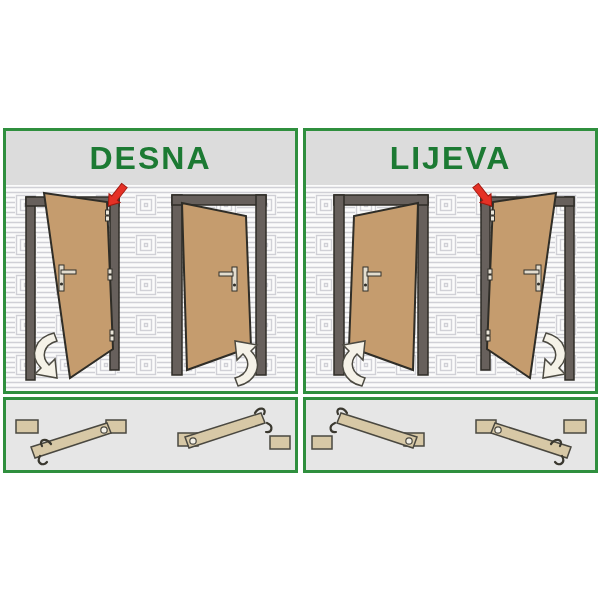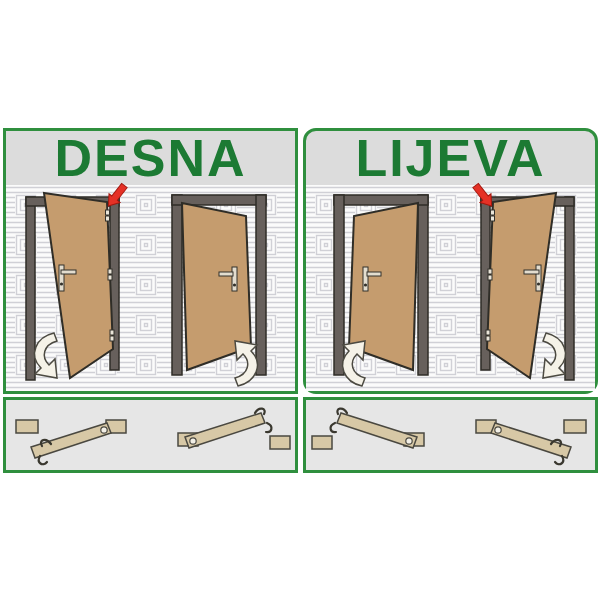--- a/index.html
+++ b/index.html
@@ -5,24 +5,24 @@
   html,body{margin:0;padding:0;}
   body{
     width:600px;height:600px;position:relative;background:#ffffff;
     font-family:"Liberation Sans", sans-serif;overflow:hidden;
   }
   .panel-main{
     position:absolute;top:128px;width:289px;height:260px;
     border:3px solid #2f8f3e;background:#dcdcdc;
   }
   #desna-main{left:3px;}
-  #lijeva-main{left:303px;border-radius:13px;}
+  #lijeva-main{left:303px;}
   .panel-title{
     height:54px;display:flex;align-items:center;justify-content:center;
-    font-size:52px;font-weight:bold;letter-spacing:2px;color:#1c7a33;
+    font-size:32px;font-weight:bold;letter-spacing:2px;color:#1c7a33;
     user-select:none;
   }
   .door-area{position:relative;width:289px;height:206px;}
   .door-area svg{display:block;overflow:visible;}
   .panel-bottom{
     position:absolute;top:397px;width:289px;height:70px;
     border:3px solid #2f8f3e;background:#e6e6e6;
   }
   #desna-bottom{left:3px;}
   #lijeva-bottom{left:303px;}

